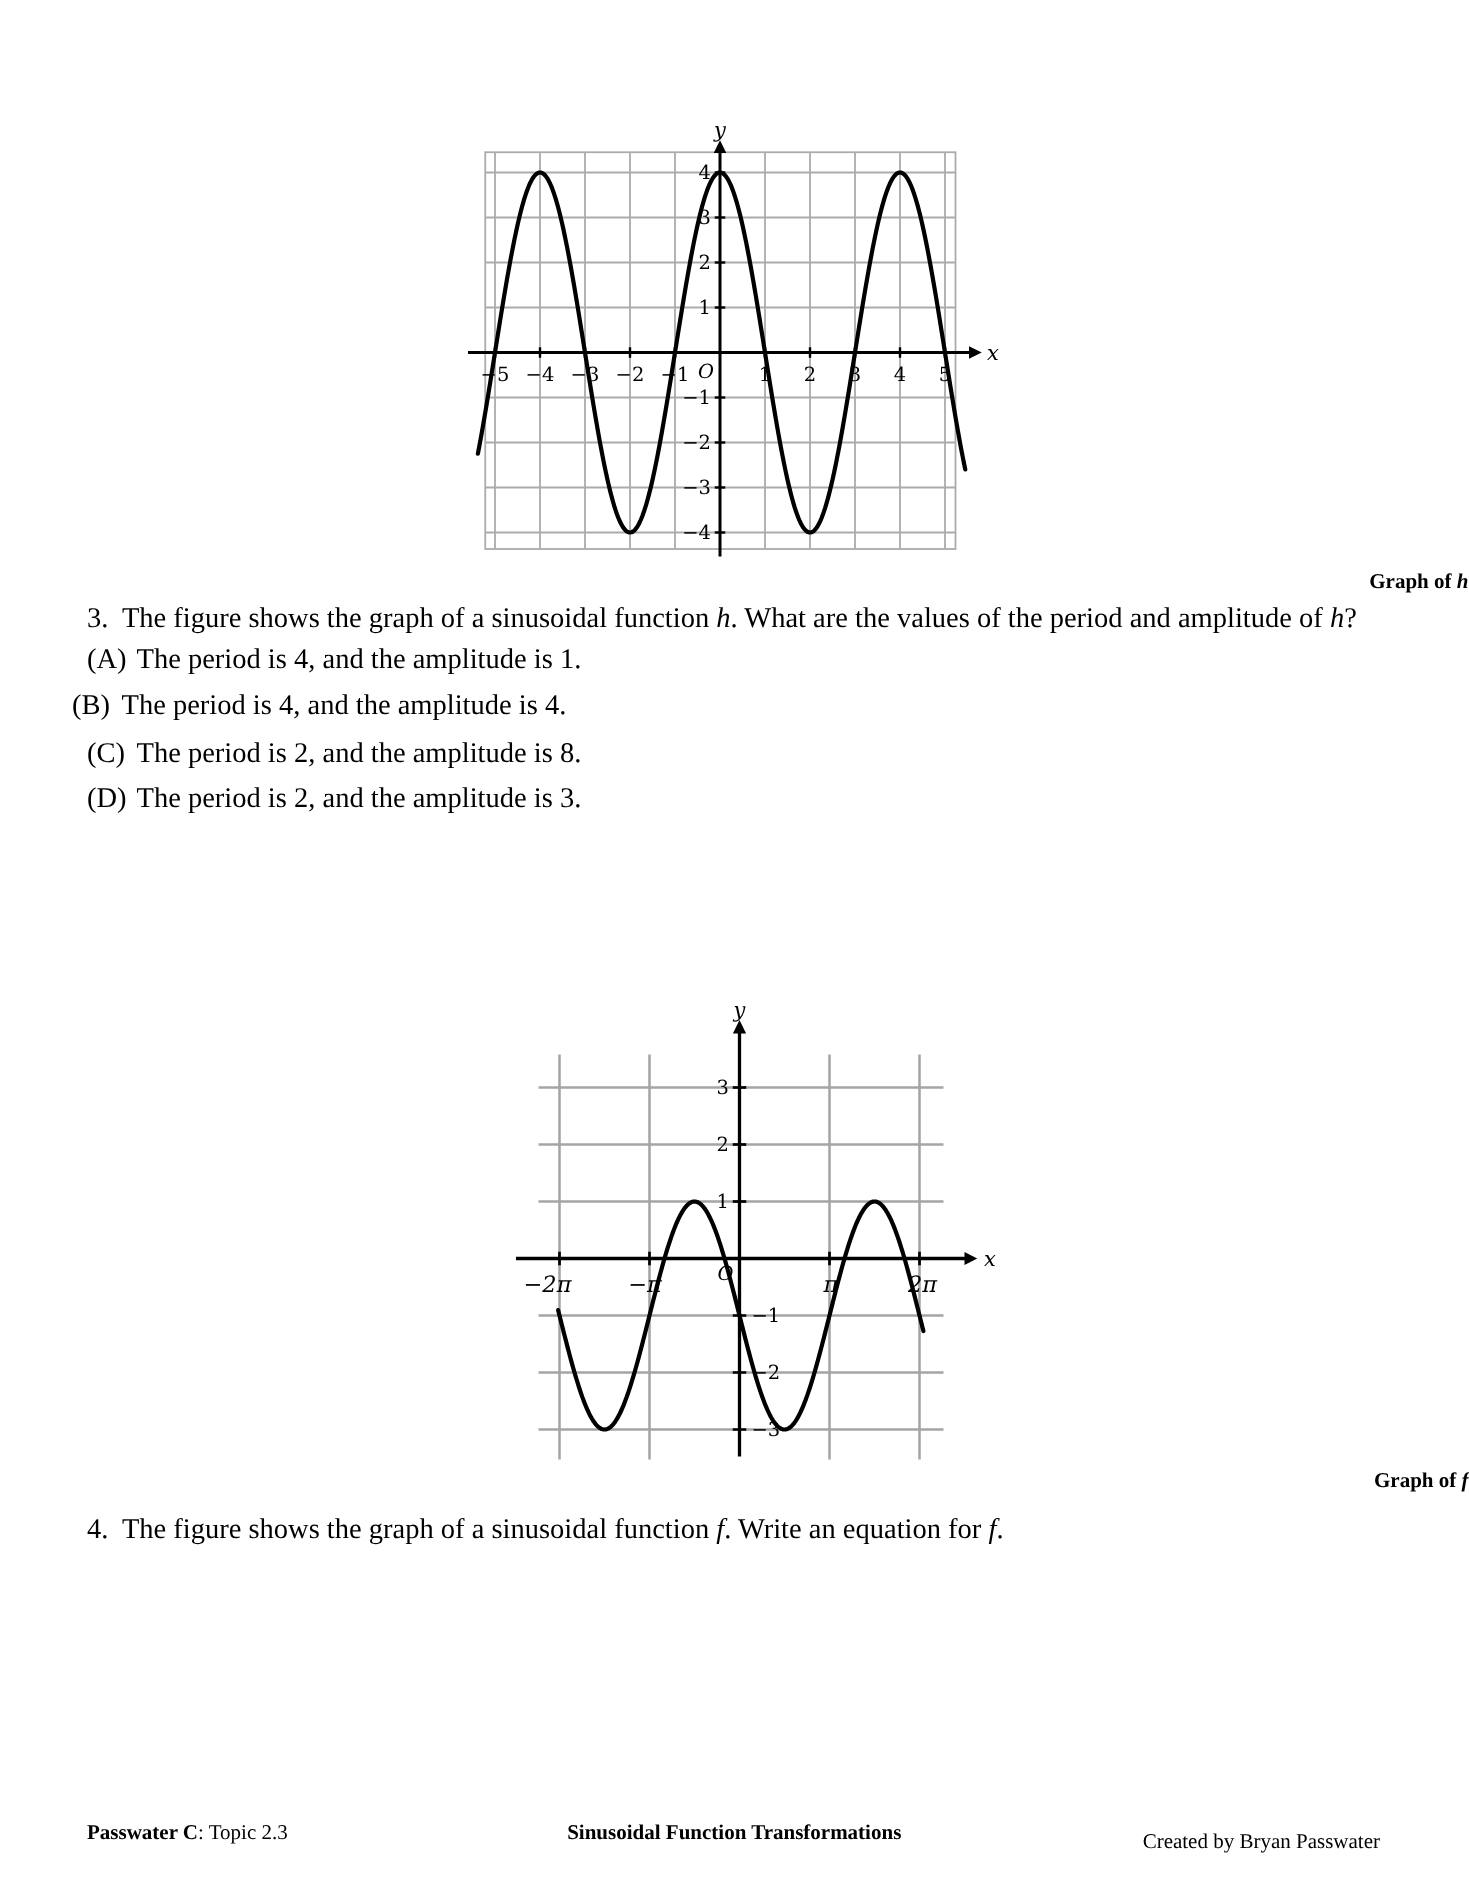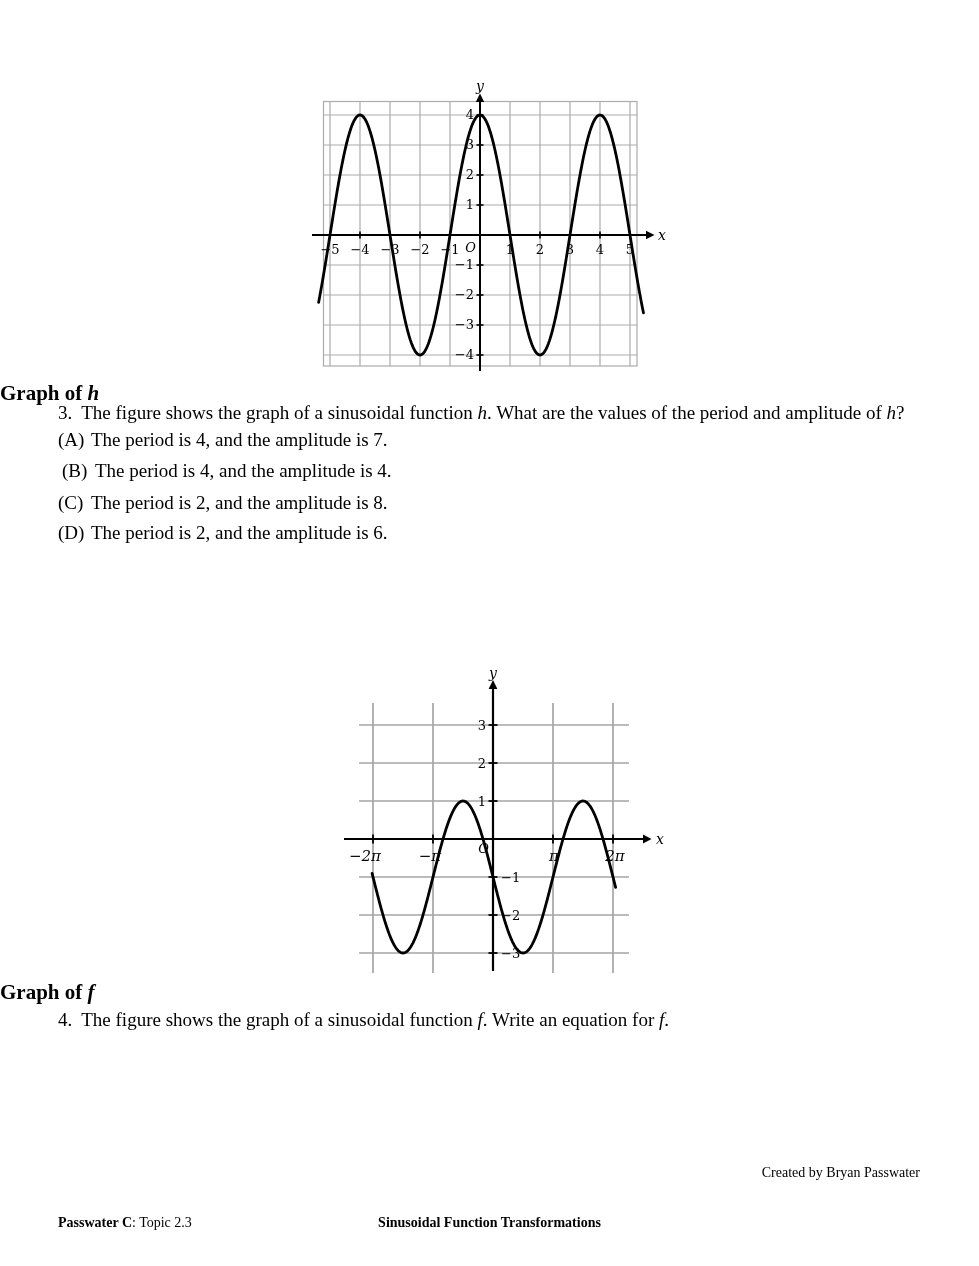--- a/index.html
+++ b/index.html
@@ -3,21 +3,21 @@
 <meta charset="utf-8">
 <style>
   html,body{margin:0;padding:0;}
   body{
     width:979px;height:1266px;background:#ffffff;position:relative;
     font-family:"Liberation Serif","DejaVu Serif",serif;color:#000;
     overflow:hidden;
   }
   .abs{position:absolute;}
   .txt{font-size:19px;line-height:17px;white-space:nowrap;}
-  .caption{font-size:21px;font-weight:bold;width:979px;text-align:left;}
+  .caption{font-size:14px;font-weight:bold;width:979px;text-align:right;}
   .it{font-style:italic;}
   .qnum{display:inline-block;margin-right:9px;}
   .optlabel{display:inline-block;width:33px;}
   svg text{font-family:"DejaVu Serif","Liberation Serif",serif;}
   .ticklab{font-size:13px;}
   .ticklab2{font-size:15px;font-style:italic;}
   .axlab{font-size:14px;font-style:italic;}
   .olab{font-size:13px;font-style:italic;}
   .footer-line{font-size:14px;}
 </style>
@@ -104,24 +104,24 @@
   <text class="axlab" x="658" y="240">x</text>
   <text class="axlab" x="476" y="91">y</text>
 
   <polyline fill="none" stroke="#000" stroke-width="2.8" stroke-linecap="round" stroke-linejoin="round" points="318.60,302.45 319.41,298.17 320.22,293.77 321.04,289.27 321.85,284.67 322.66,279.98 323.47,275.21 324.29,270.37 325.10,265.46 325.91,260.50 326.72,255.49 327.53,250.45 328.35,245.37 329.16,240.28 329.97,235.18 330.78,230.08 331.60,224.98 332.41,219.91 333.22,214.86 334.03,209.85 334.85,204.88 335.66,199.97 336.47,195.12 337.28,190.35 338.09,185.65 338.91,181.05 339.72,176.54 340.53,172.14 341.34,167.85 342.16,163.68 342.97,159.64 343.78,155.74 344.59,151.98 345.40,148.37 346.22,144.92 347.03,141.63 347.84,138.51 348.65,135.56 349.47,132.80 350.28,130.22 351.09,127.82 351.90,125.63 352.71,123.63 353.53,121.83 354.34,120.23 355.15,118.85 355.96,117.67 356.78,116.71 357.59,115.96 358.40,115.42 359.21,115.10 360.02,115.00 360.84,115.12 361.65,115.45 362.46,116.00 363.27,116.76 364.09,117.74 364.90,118.93 365.71,120.32 366.52,121.93 367.33,123.74 368.15,125.75 368.96,127.96 369.77,130.37 370.58,132.96 371.40,135.74 372.21,138.69 373.02,141.82 373.83,145.12 374.65,148.59 375.46,152.20 376.27,155.97 377.08,159.88 377.89,163.93 378.71,168.10 379.52,172.40 380.33,176.81 381.14,181.32 381.96,185.94 382.77,190.64 383.58,195.42 384.39,200.27 385.20,205.18 386.02,210.15 386.83,215.17 387.64,220.22 388.45,225.29 389.27,230.39 390.08,235.49 390.89,240.59 391.70,245.68 392.51,250.76 393.33,255.80 394.14,260.80 394.95,265.76 395.76,270.67 396.58,275.51 397.39,280.27 398.20,284.96 399.01,289.55 399.82,294.05 400.64,298.43 401.45,302.71 402.26,306.86 403.07,310.88 403.89,314.76 404.70,318.50 405.51,322.09 406.32,325.52 407.14,328.79 407.95,331.89 408.76,334.81 409.57,337.55 410.38,340.11 411.20,342.48 412.01,344.65 412.82,346.62 413.63,348.39 414.45,349.96 415.26,351.32 416.07,352.47 416.88,353.40 417.69,354.13 418.51,354.63 419.32,354.92 420.13,355.00 420.94,354.85 421.76,354.49 422.57,353.92 423.38,353.13 424.19,352.12 425.00,350.90 425.82,349.48 426.63,347.84 427.44,346.01 428.25,343.97 429.07,341.73 429.88,339.30 430.69,336.69 431.50,333.89 432.31,330.91 433.13,327.75 433.94,324.43 434.75,320.95 435.56,317.31 436.38,313.52 437.19,309.59 438.00,305.53 438.81,301.34 439.63,297.03 440.44,292.60 441.25,288.08 442.06,283.45 442.87,278.74 443.69,273.95 444.50,269.09 445.31,264.17 446.12,259.19 446.94,254.17 447.75,249.12 448.56,244.04 449.37,238.94 450.18,233.84 451.00,228.74 451.81,223.65 452.62,218.58 453.43,213.54 454.25,208.54 455.06,203.59 455.87,198.69 456.68,193.86 457.49,189.11 458.31,184.44 459.12,179.85 459.93,175.37 460.74,171.00 461.56,166.74 462.37,162.61 463.18,158.60 463.99,154.74 464.81,151.02 465.62,147.45 466.43,144.04 467.24,140.79 468.05,137.72 468.87,134.82 469.68,132.10 470.49,129.57 471.30,127.23 472.12,125.08 472.93,123.13 473.74,121.39 474.55,119.85 475.36,118.52 476.18,117.40 476.99,116.49 477.80,115.79 478.61,115.32 479.43,115.05 480.24,115.01 481.05,115.18 481.86,115.57 482.67,116.17 483.49,116.99 484.30,118.03 485.11,119.27 485.92,120.73 486.74,122.39 487.55,124.25 488.36,126.31 489.17,128.58 489.98,131.03 490.80,133.67 491.61,136.50 492.42,139.50 493.23,142.67 494.05,146.02 494.86,149.52 495.67,153.18 496.48,156.98 497.30,160.93 498.11,165.01 498.92,169.22 499.73,173.55 500.54,177.98 501.36,182.52 502.17,187.16 502.98,191.88 503.79,196.68 504.61,201.55 505.42,206.48 506.23,211.46 507.04,216.49 507.85,221.55 508.67,226.63 509.48,231.73 510.29,236.83 511.10,241.93 511.92,247.02 512.73,252.08 513.54,257.12 514.35,262.11 515.16,267.06 515.98,271.94 516.79,276.76 517.60,281.51 518.41,286.17 519.23,290.74 520.04,295.21 520.85,299.57 521.66,303.81 522.47,307.93 523.29,311.91 524.10,315.76 524.91,319.46 525.72,323.01 526.54,326.40 527.35,329.62 528.16,332.67 528.97,335.55 529.78,338.24 530.60,340.75 531.41,343.06 532.22,345.18 533.03,347.11 533.85,348.82 534.66,350.34 535.47,351.64 536.28,352.73 537.10,353.61 537.91,354.28 538.72,354.73 539.53,354.96 540.34,354.98 541.16,354.78 541.97,354.36 542.78,353.73 543.59,352.88 544.41,351.82 545.22,350.55 546.03,349.07 546.84,347.38 547.65,345.49 548.47,343.40 549.28,341.11 550.09,338.64 550.90,335.97 551.72,333.12 552.53,330.10 553.34,326.90 554.15,323.53 554.96,320.01 555.78,316.33 556.59,312.51 557.40,308.54 558.21,304.44 559.03,300.22 559.84,295.88 560.65,291.43 561.46,286.87 562.27,282.22 563.09,277.49 563.90,272.68 564.71,267.80 565.52,262.87 566.34,257.88 567.15,252.85 567.96,247.79 568.77,242.70 569.59,237.61 570.40,232.50 571.21,227.40 572.02,222.32 572.83,217.26 573.65,212.23 574.46,207.24 575.27,202.30 576.08,197.42 576.90,192.61 577.71,187.87 578.52,183.23 579.33,178.67 580.14,174.22 580.96,169.87 581.77,165.65 582.58,161.54 583.39,157.58 584.21,153.75 585.02,150.07 585.83,146.54 586.64,143.17 587.45,139.97 588.27,136.94 589.08,134.09 589.89,131.42 590.70,128.94 591.52,126.65 592.33,124.55 593.14,122.66 593.95,120.97 594.76,119.48 595.58,118.20 596.39,117.14 597.20,116.29 598.01,115.65 598.83,115.23 599.64,115.02 600.45,115.03 601.26,115.26 602.08,115.71 602.89,116.37 603.70,117.24 604.51,118.33 605.32,119.63 606.14,121.14 606.95,122.86 607.76,124.77 608.57,126.89 609.39,129.20 610.20,131.70 611.01,134.39 611.82,137.27 612.63,140.31 613.45,143.53 614.26,146.92 615.07,150.46 615.88,154.16 616.70,158.01 617.51,161.99 618.32,166.10 619.13,170.34 619.94,174.70 620.76,179.17 621.57,183.73 622.38,188.39 623.19,193.13 624.01,197.95 624.82,202.84 625.63,207.78 626.44,212.78 627.25,217.81 628.07,222.88 628.88,227.96 629.69,233.06 630.50,238.17 631.32,243.26 632.13,248.35 632.94,253.40 633.75,258.43 634.57,263.41 635.38,268.34 636.19,273.21 637.00,278.02 637.81,282.74 638.63,287.38 639.44,291.92 640.25,296.36 641.06,300.69 641.88,304.90 642.69,308.98 643.50,312.93"></polyline>
 </svg>
 
 <div class="abs caption" style="top:381px;left:0;"><span>Graph of </span><span class="it">h</span></div>
 
 <div class="abs txt" style="top:404px;left:58px;"><span class="qnum">3.</span><span>The figure shows the graph of a sinusoidal function </span><span class="it">h</span><span>. What are the values of the period and amplitude of </span><span class="it">h</span><span>?</span></div>
 
-<div class="abs txt" style="top:431px;left:58px;"><span class="optlabel">(A)</span><span>The period is 4, and the amplitude is 7.</span></div>
-<div class="abs txt" style="top:462px;left:62px;"><span class="optlabel">(B)</span><span>The period is 4, and the amplitude is 4.</span></div>
+<div class="abs txt" style="top:431px;left:58px;"><span class="optlabel">(A)</span><span>The period is 4, and the amplitude is 1.</span></div>
+<div class="abs txt" style="top:462px;left:48px;"><span class="optlabel">(B)</span><span>The period is 4, and the amplitude is 4.</span></div>
 <div class="abs txt" style="top:494px;left:58px;"><span class="optlabel">(C)</span><span>The period is 2, and the amplitude is 8.</span></div>
-<div class="abs txt" style="top:524px;left:58px;"><span class="optlabel">(D)</span><span>The period is 2, and the amplitude is 6.</span></div>
+<div class="abs txt" style="top:524px;left:58px;"><span class="optlabel">(D)</span><span>The period is 2, and the amplitude is 3.</span></div>
 
 <svg class="abs" style="left:330px;top:655px;" width="345" height="330" viewBox="330 655 345 330">
 
   <g stroke="#a5a5a5" stroke-width="1.7" fill="none">
     <line x1="373" y1="703" x2="373" y2="973"></line>
       <line x1="433" y1="703" x2="433" y2="973"></line>
     <line x1="553" y1="703" x2="553" y2="973"></line>
       <line x1="613" y1="703" x2="613" y2="973"></line>
     <line x1="359" y1="725" x2="629" y2="725"></line>
       <line x1="359" y1="763" x2="629" y2="763"></line>
@@ -172,13 +172,13 @@
 
   <polyline fill="none" stroke="#000" stroke-width="2.8" stroke-linecap="round" stroke-linejoin="round" points="372.11,873.44 372.71,875.86 373.32,878.29 373.93,880.71 374.54,883.13 375.15,885.54 375.76,887.94 376.37,890.33 376.98,892.71 377.58,895.07 378.19,897.41 378.80,899.74 379.41,902.04 380.02,904.31 380.63,906.56 381.24,908.77 381.85,910.96 382.45,913.11 383.06,915.22 383.67,917.29 384.28,919.33 384.89,921.32 385.50,923.26 386.11,925.16 386.72,927.01 387.33,928.81 387.93,930.55 388.54,932.25 389.15,933.88 389.76,935.46 390.37,936.98 390.98,938.43 391.59,939.83 392.20,941.16 392.80,942.42 393.41,943.62 394.02,944.76 394.63,945.82 395.24,946.81 395.85,947.73 396.46,948.58 397.07,949.36 397.67,950.06 398.28,950.69 398.89,951.25 399.50,951.73 400.11,952.13 400.72,952.46 401.33,952.71 401.94,952.88 402.54,952.98 403.15,953.00 403.76,952.94 404.37,952.80 404.98,952.59 405.59,952.30 406.20,951.94 406.81,951.50 407.41,950.98 408.02,950.39 408.63,949.72 409.24,948.98 409.85,948.16 410.46,947.28 411.07,946.32 411.68,945.29 412.28,944.19 412.89,943.03 413.50,941.80 414.11,940.50 414.72,939.13 415.33,937.71 415.94,936.22 416.55,934.67 417.15,933.07 417.76,931.40 418.37,929.68 418.98,927.91 419.59,926.09 420.20,924.21 420.81,922.29 421.42,920.32 422.02,918.31 422.63,916.26 423.24,914.16 423.85,912.03 424.46,909.86 425.07,907.66 425.68,905.43 426.29,903.17 426.89,900.88 427.50,898.57 428.11,896.24 428.72,893.88 429.33,891.51 429.94,889.13 430.55,886.73 431.16,884.33 431.77,881.91 432.37,879.49 432.98,877.07 433.59,874.65 434.20,872.23 434.81,869.81 435.42,867.40 436.03,865.01 436.64,862.62 437.24,860.25 437.85,857.90 438.46,855.56 439.07,853.25 439.68,850.96 440.29,848.70 440.90,846.46 441.51,844.26 442.11,842.09 442.72,839.96 443.33,837.86 443.94,835.81 444.55,833.79 445.16,831.82 445.77,829.90 446.38,828.02 446.98,826.19 447.59,824.42 448.20,822.69 448.81,821.03 449.42,819.42 450.03,817.87 450.64,816.37 451.25,814.95 451.85,813.58 452.46,812.28 453.07,811.04 453.68,809.87 454.29,808.77 454.90,807.74 455.51,806.77 456.12,805.88 456.72,805.07 457.33,804.32 457.94,803.65 458.55,803.05 459.16,802.53 459.77,802.09 460.38,801.72 460.99,801.42 461.59,801.21 462.20,801.07 462.81,801.00 463.42,801.02 464.03,801.11 464.64,801.28 465.25,801.53 465.86,801.85 466.46,802.25 467.07,802.72 467.68,803.27 468.29,803.90 468.90,804.60 469.51,805.37 470.12,806.22 470.73,807.13 471.34,808.12 471.94,809.18 472.55,810.31 473.16,811.51 473.77,812.77 474.38,814.09 474.99,815.49 475.60,816.94 476.21,818.45 476.81,820.03 477.42,821.66 478.03,823.35 478.64,825.09 479.25,826.89 479.86,828.73 480.47,830.63 481.08,832.57 481.68,834.56 482.29,836.59 482.90,838.66 483.51,840.77 484.12,842.92 484.73,845.10 485.34,847.32 485.95,849.56 486.55,851.83 487.16,854.13 487.77,856.45 488.38,858.80 488.99,861.16 489.60,863.53 490.21,865.92 490.82,868.33 491.42,870.74 492.03,873.15 492.64,875.58 493.25,878.00 493.86,880.42 494.47,882.84 495.08,885.25 495.69,887.65 496.29,890.05 496.90,892.42 497.51,894.79 498.12,897.13 498.73,899.46 499.34,901.76 499.95,904.04 500.56,906.29 501.16,908.51 501.77,910.70 502.38,912.85 502.99,914.97 503.60,917.05 504.21,919.09 504.82,921.08 505.43,923.03 506.03,924.94 506.64,926.79 507.25,928.60 507.86,930.35 508.47,932.05 509.08,933.69 509.69,935.27 510.30,936.80 510.90,938.26 511.51,939.66 512.12,941.00 512.73,942.28 513.34,943.48 513.95,944.62 514.56,945.69 515.17,946.70 515.78,947.63 516.38,948.49 516.99,949.27 517.60,949.98 518.21,950.62 518.82,951.19 519.43,951.67 520.04,952.09 520.65,952.42 521.25,952.68 521.86,952.87 522.47,952.97 523.08,953.00 523.69,952.95 524.30,952.82 524.91,952.62 525.52,952.34 526.12,951.99 526.73,951.55 527.34,951.04 527.95,950.46 528.56,949.80 529.17,949.07 529.78,948.27 530.39,947.39 530.99,946.44 531.60,945.42 532.21,944.33 532.82,943.17 533.43,941.95 534.04,940.66 534.65,939.30 535.26,937.88 535.86,936.40 536.47,934.86 537.08,933.26 537.69,931.60 538.30,929.89 538.91,928.12 539.52,926.31 540.13,924.44 540.73,922.52 541.34,920.56 541.95,918.55 542.56,916.50 543.17,914.41 543.78,912.29 544.39,910.12 545.00,907.93 545.60,905.70 546.21,903.44 546.82,901.16 547.43,898.85 548.04,896.52 548.65,894.17 549.26,891.80 549.87,889.42 550.47,887.02 551.08,884.61 551.69,882.20 552.30,879.78 552.91,877.36 553.52,874.94 554.13,872.52 554.74,870.10 555.34,867.69 555.95,865.29 556.56,862.91 557.17,860.53 557.78,858.18 558.39,855.84 559.00,853.52 559.61,851.23 560.22,848.97 560.82,846.73 561.43,844.52 562.04,842.35 562.65,840.21 563.26,838.11 563.87,836.05 564.48,834.03 565.09,832.05 565.69,830.12 566.30,828.24 566.91,826.41 567.52,824.63 568.13,822.90 568.74,821.22 569.35,819.61 569.96,818.05 570.56,816.55 571.17,815.11 571.78,813.74 572.39,812.43 573.00,811.18 573.61,810.01 574.22,808.90 574.83,807.86 575.43,806.89 576.04,805.99 576.65,805.16 577.26,804.41 577.87,803.73 578.48,803.12 579.09,802.59 579.70,802.13 580.30,801.76 580.91,801.45 581.52,801.23 582.13,801.08 582.74,801.01 583.35,801.01 583.96,801.10 584.57,801.26 585.17,801.49 585.78,801.81 586.39,802.20 587.00,802.66 587.61,803.20 588.22,803.82 588.83,804.51 589.44,805.27 590.04,806.11 590.65,807.02 591.26,808.00 591.87,809.05 592.48,810.17 593.09,811.36 593.70,812.61 594.31,813.93 594.91,815.32 595.52,816.76 596.13,818.27 596.74,819.84 597.35,821.46 597.96,823.14 598.57,824.88 599.18,826.67 599.79,828.51 600.39,830.40 601.00,832.34 601.61,834.32 602.22,836.34 602.83,838.41 603.44,840.52 604.05,842.66 604.66,844.84 605.26,847.05 605.87,849.29 606.48,851.56 607.09,853.86 607.70,856.18 608.31,858.52 608.92,860.87 609.53,863.25 610.13,865.64 610.74,868.04 611.35,870.45 611.96,872.86 612.57,875.29 613.18,877.71 613.79,880.13 614.40,882.55 615.00,884.96 615.61,887.37"></polyline>
 </svg>
 
 <div class="abs caption" style="top:980px;left:0;"><span>Graph of </span><span class="it">f</span></div>
 
 <div class="abs txt" style="top:1011px;left:58px;text-align:right;"><span class="qnum">4.</span><span>The figure shows the graph of a sinusoidal function </span><span class="it">f</span><span>. Write an equation for </span><span class="it">f</span><span>.</span></div>
 
 <div class="abs footer-line" style="top:1215px;left:58px;"><b>Passwater C</b><span>: Topic 2.3</span></div>
 <div class="abs footer-line" style="top:1215px;left:0;width:979px;text-align:center;font-weight:bold;">Sinusoidal Function Transformations</div>
-<div class="abs footer-line" style="top:1165px;right:59px;text-align:right;">Created by Bryan Passwater</div>
+<div class="abs footer-line" style="top:1221px;right:59px;text-align:right;">Created by Bryan Passwater</div>
 
 </body></html>

